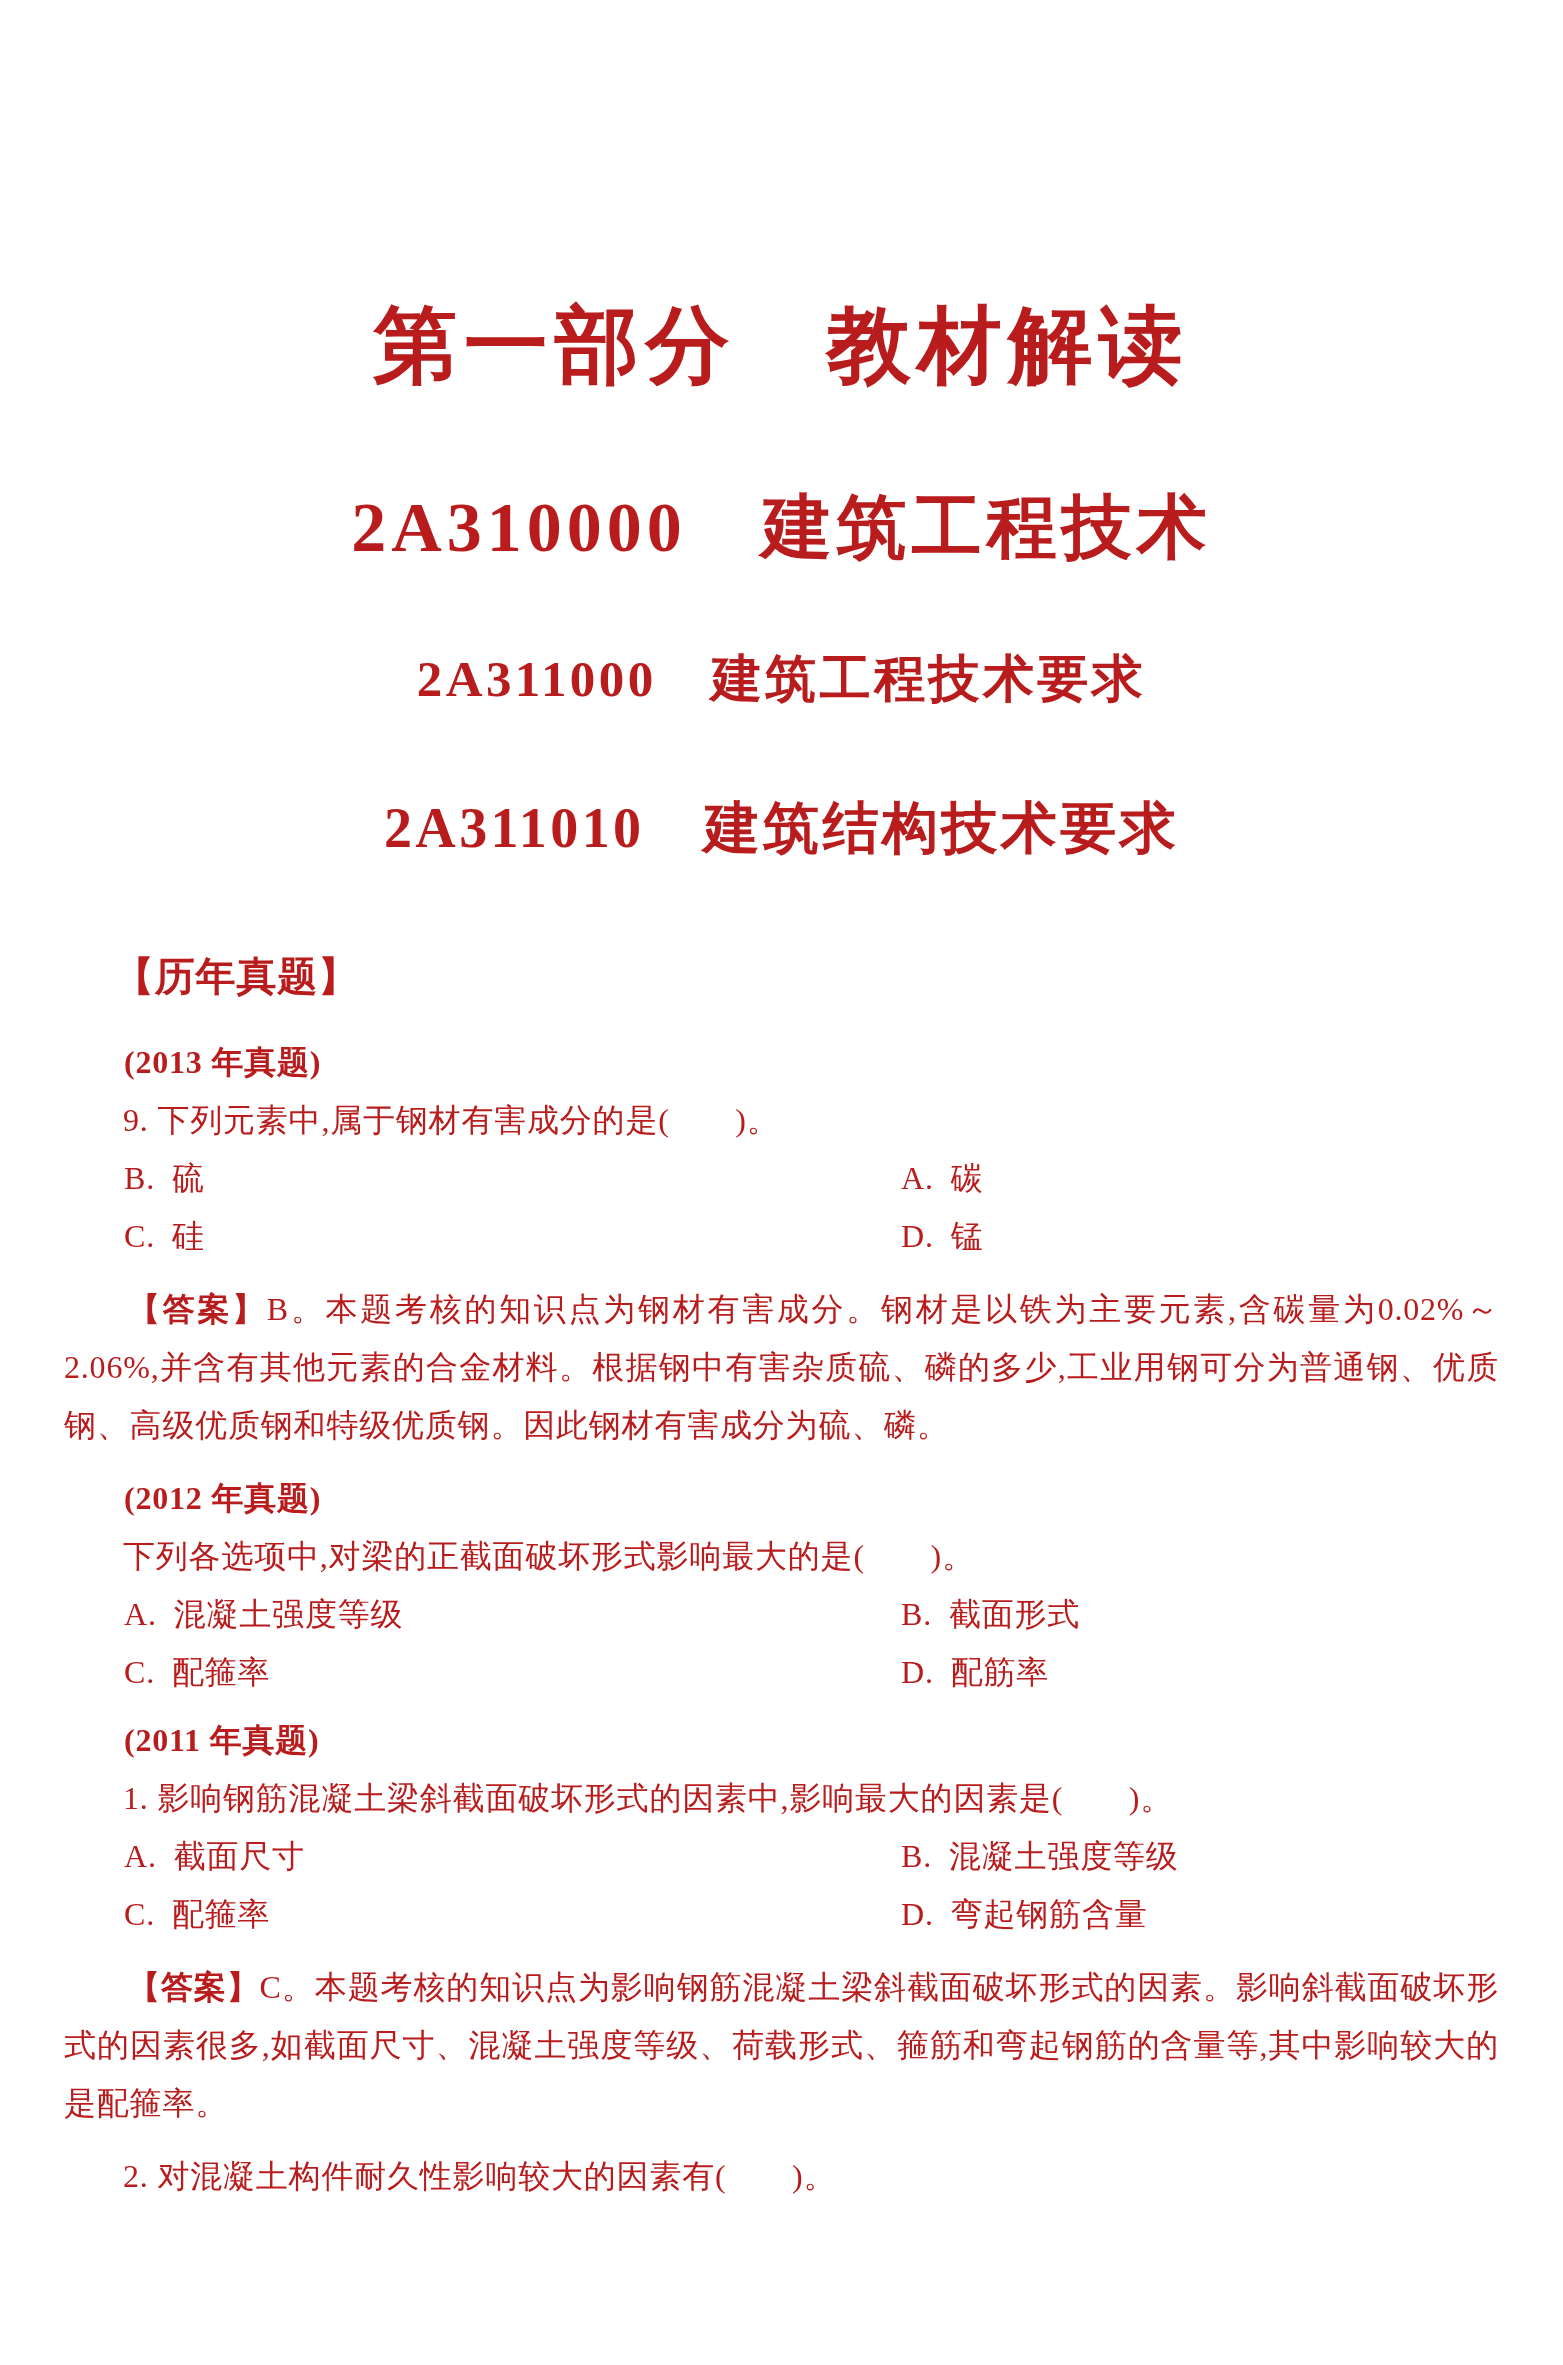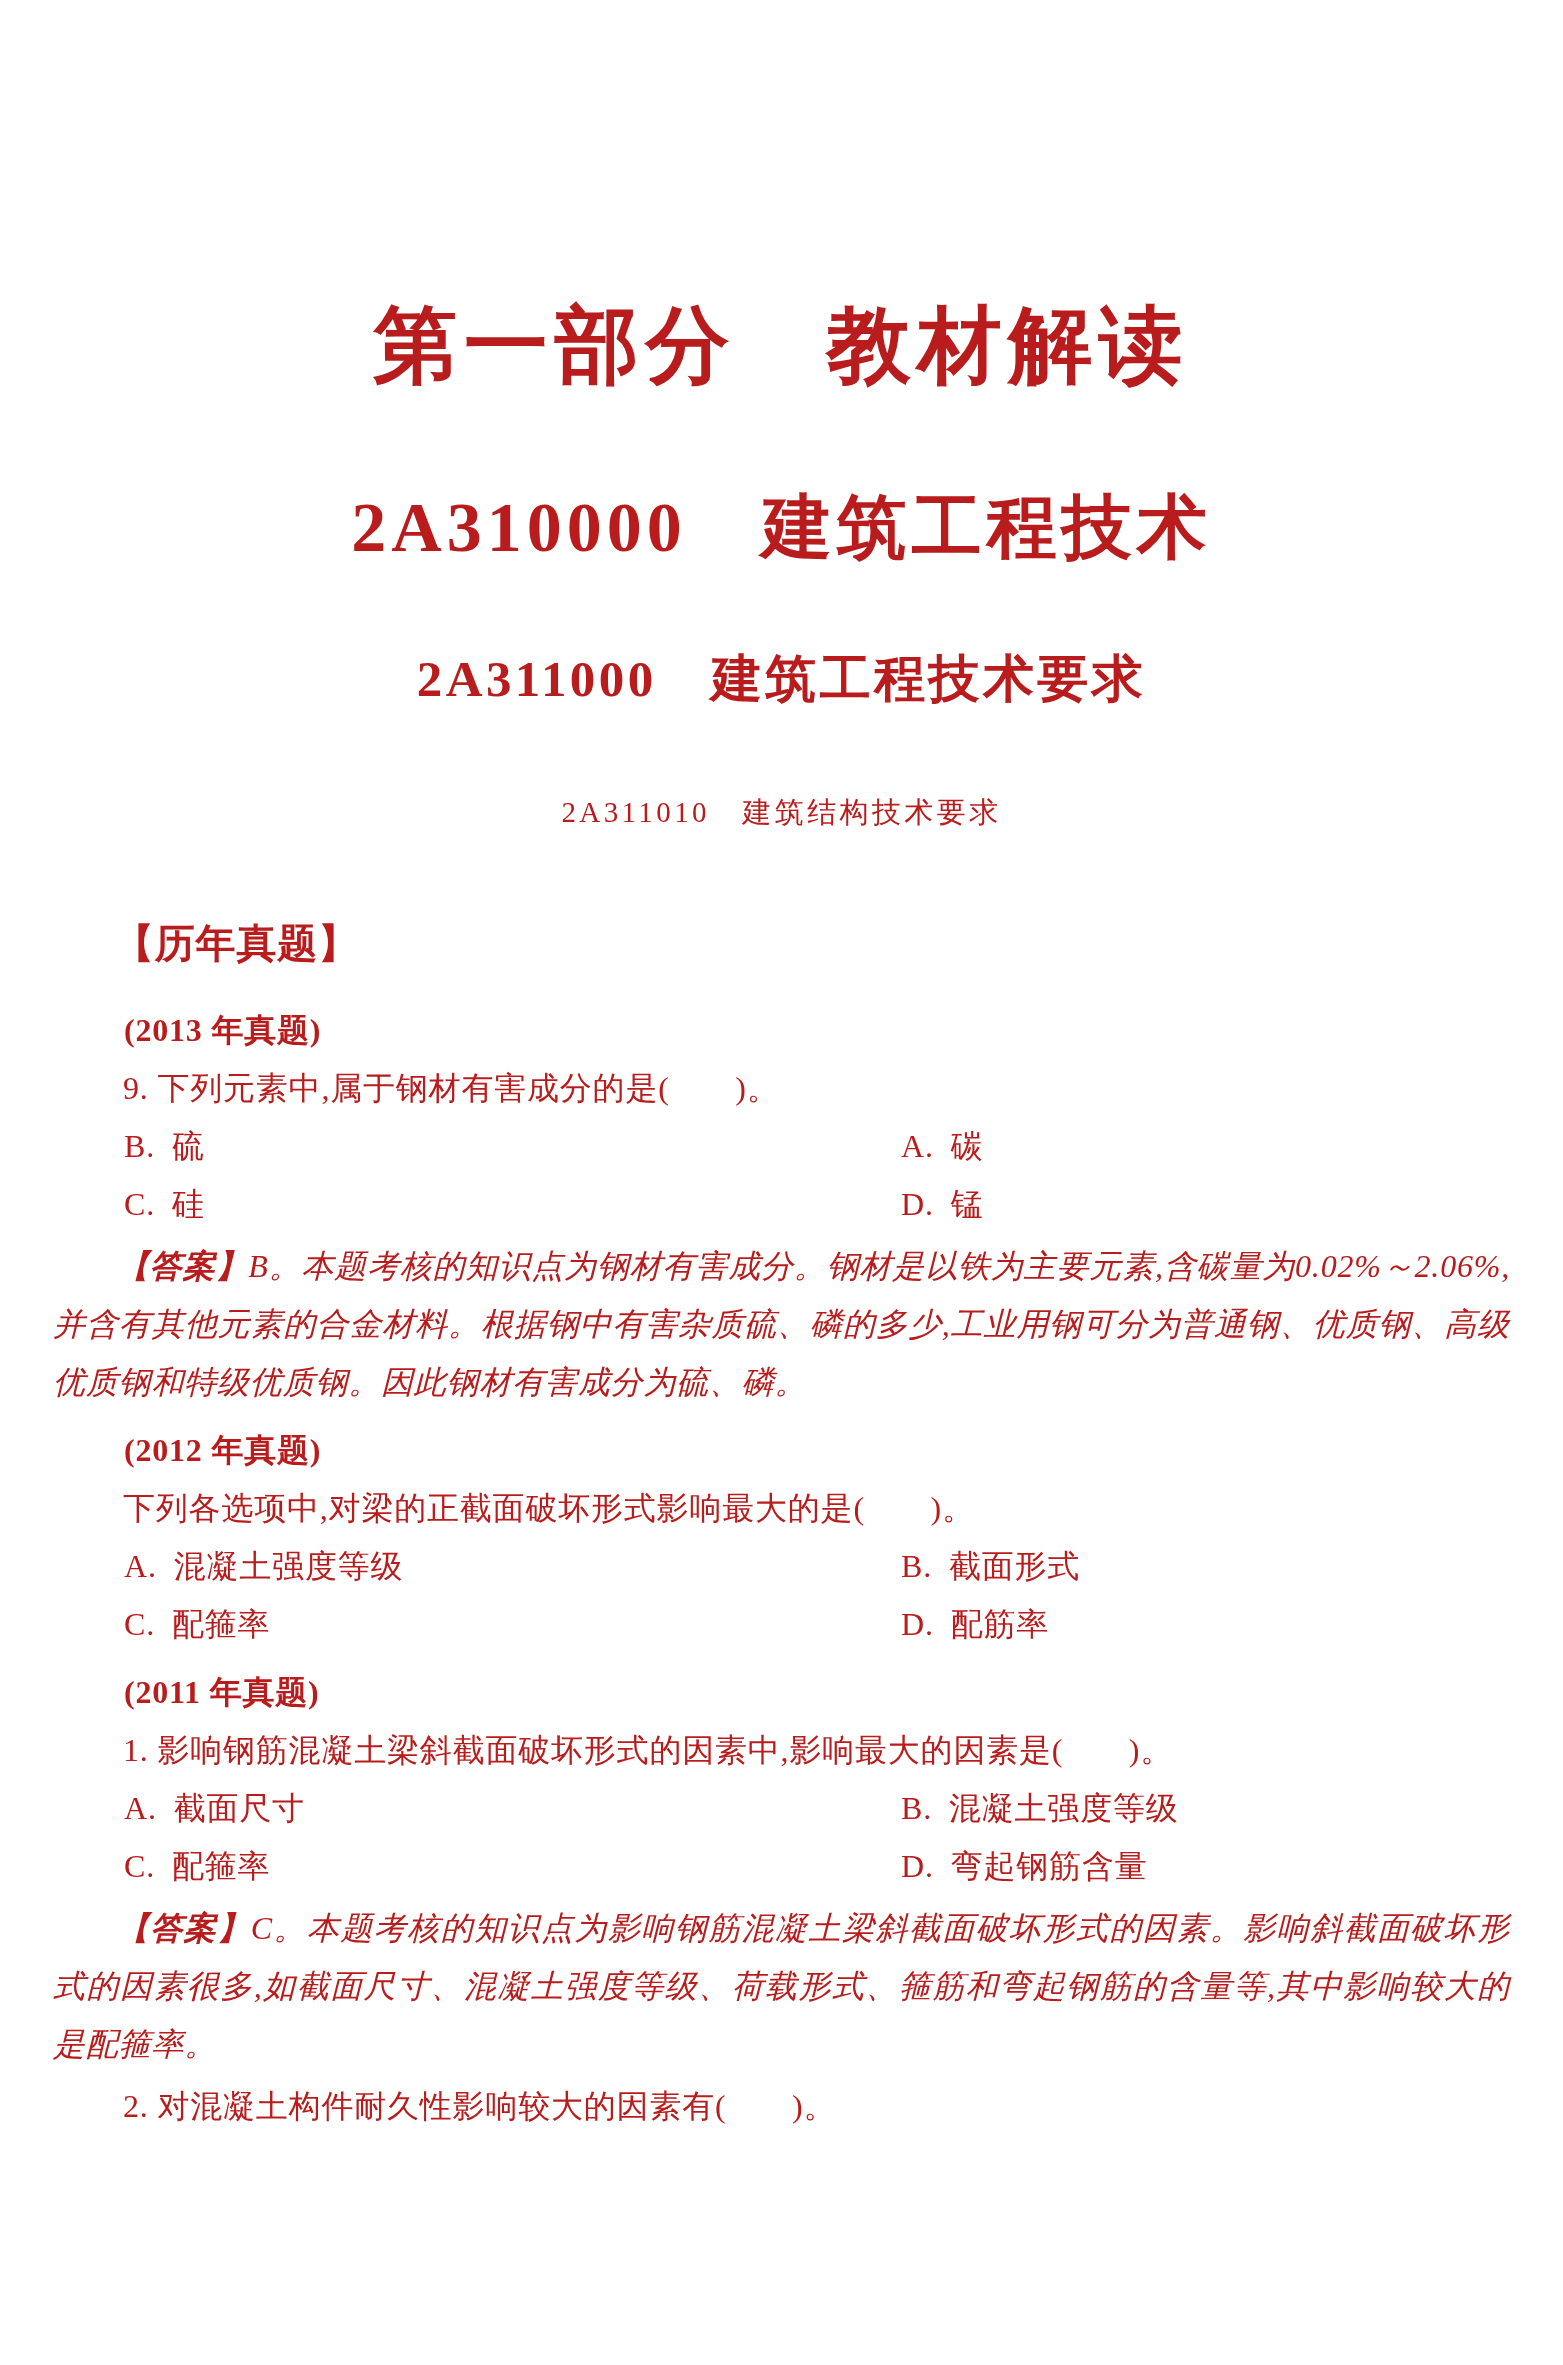--- a/index.html
+++ b/index.html
@@ -39,23 +39,23 @@
     text-align: center;
     font-size: 51px;
     line-height: 1.2;
     font-weight: 700;
     letter-spacing: 3.4px;
     white-space: nowrap;
   }
   .subsection-title {
     margin: 84px 0 0 0;
     text-align: center;
-    font-size: 29px;
+    font-size: 56px;
     line-height: 1.2;
-    font-weight: 400;
+    font-weight: 700;
     letter-spacing: 3.4px;
     white-space: nowrap;
   }
 
   .exam { font-size: 32px; line-height: 58px; letter-spacing: 0.8px; }
 
   .block-label {
     margin-top: 85px;
     padding-left: 65px;
     font-size: 40px;
@@ -67,25 +67,24 @@
   .year-heading.first { margin-top: 28.5px; }
   .stem { padding-left: 74px; }
   .options {
     padding-left: 75px;
     display: grid;
     grid-template-columns: 777px auto;
   }
   .option { white-space: nowrap; }
   .opt-label { display: inline-block; margin-right: 17px; }
   .answer {
-    margin: 4px;
+    margin: 15px;
     text-align: justify;
     text-justify: inter-character;
     text-indent: 64px;
-    font-style: italic;
   }
   .ans-label {
     font-weight: 700;
     font-family: "Liberation Sans", "DejaVu Sans", sans-serif;
   }
 </style>
 </head>
 <body>
 
 <div class="page">

